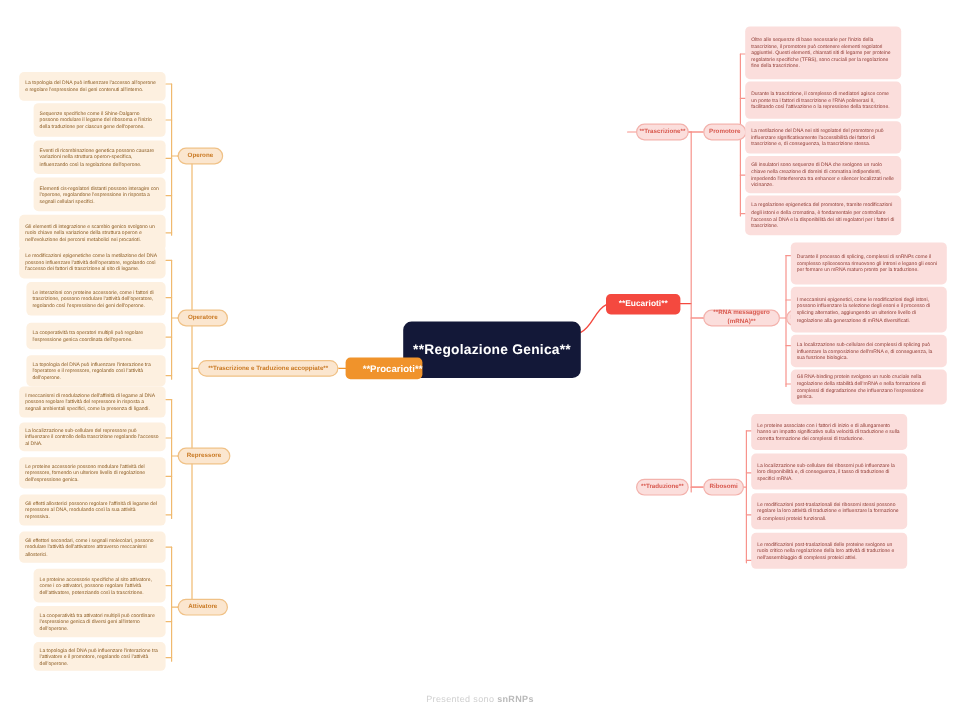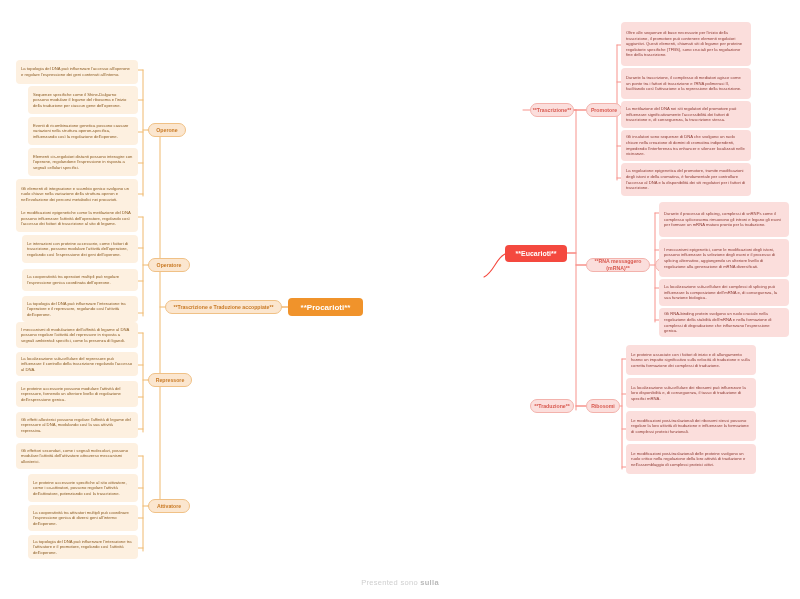--- a/index.html
+++ b/index.html
@@ -23,23 +23,23 @@
   }
 
   
   .chip-euk{
     left:505px;top:245px;width:62px;height:17px;
     background:#f4493f;color:#ffffff;border-radius:4px;
     display:flex;align-items:center;justify-content:center;
     font-size:7px;font-weight:bold;
   }
   .chip-pro{
-    left:288px;top:298px;width:75px;height:18px;
+    left:288px;top:298px;width:64px;height:18px;
     background:#f0932b;color:#ffffff;border-radius:4px;
-    display:flex;align-items:center;justify-content:center;
+    display:flex;align-items:center;justify-content:flex-end;
     font-size:8px;font-weight:bold;
   }
 
   
   .pill-r{
     background:#fbdedc;color:#d8594f;border:0.8px solid #f3b2ac;border-radius:8px;
     display:flex;align-items:center;justify-content:center;text-align:center;
     font-size:5.2px;font-weight:bold;padding:0 3px;line-height:7px;
   }
   
@@ -149,20 +149,23 @@
 
       <path d="M148 506 L 143 506" stroke="#f0b96e" stroke-width="1"></path>
       <path d="M143 456 L 143 551" stroke="#f0b96e" stroke-width="1"></path>
       <path d="M143 456 L 138 456" stroke="#f0b96e" stroke-width="1"></path>
       <path d="M143 488 L 138 488" stroke="#f0b96e" stroke-width="1"></path>
       <path d="M143 518 L 138 518" stroke="#f0b96e" stroke-width="1"></path>
       <path d="M143 548 L 138 548" stroke="#f0b96e" stroke-width="1"></path>
     </g>
   </svg>
 
+  <div class="node root">
+    <span>**Regolazione Genica**</span>
+  </div>
 
   <div class="node chip-euk">
     <span>**Eucarioti**</span>
   </div>
 
   <div class="node pill-r" style="left:530px;top:103px;width:44px;height:14px;">
     <span>**Trascrizione**</span>
   </div>
   <div class="node pill-r" style="left:586px;top:103px;width:36px;height:14px;">
     <span>Promotore</span>
@@ -293,16 +296,16 @@
     <span>Le proteine accessorie specifiche al sito attivatore, come i co-attivatori, possono regolare l'attività dell'attivatore, potenziando così la trascrizione.</span>
   </div>
   <div class="node leaf leaf-o" style="left:28px;top:505px;width:110px;height:26px;">
     <span>La cooperatività tra attivatori multipli può coordinare l'espressione genica di diversi geni all'interno dell'operone.</span>
   </div>
   <div class="node leaf leaf-o" style="left:28px;top:535px;width:110px;height:24px;">
     <span>La topologia del DNA può influenzare l'interazione tra l'attivatore e il promotore, regolando così l'attività dell'operone.</span>
   </div>
 
   <div class="footer">
-    <span>Presented sono </span><b>sulla</b>
+    <span>Presented sono </span><b>snRNPs</b>
   </div>
 
 </div>
 
 </body></html>

